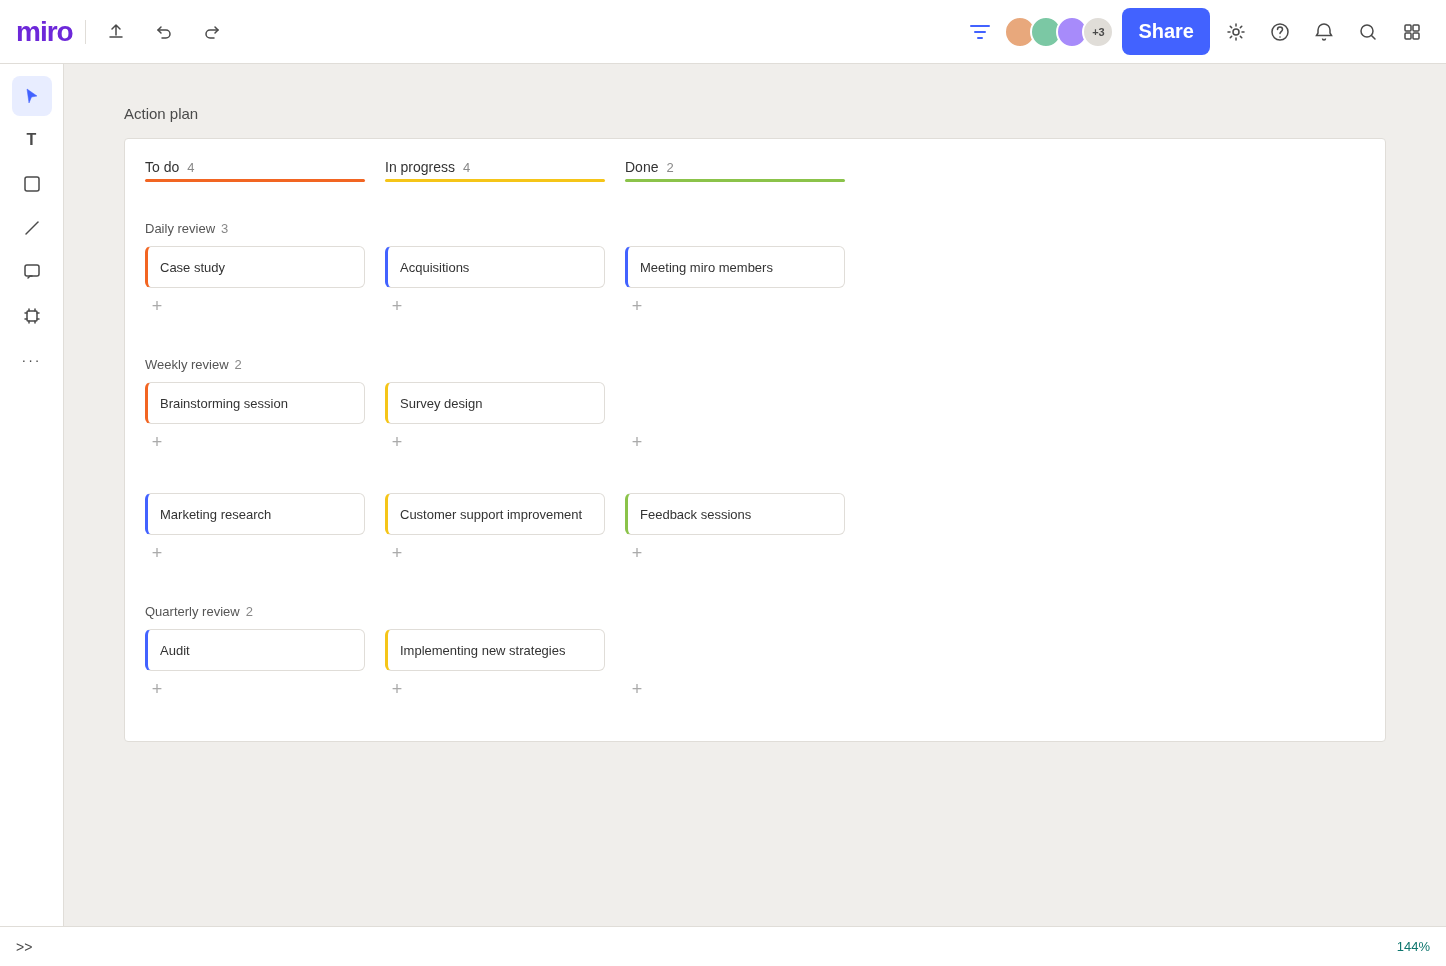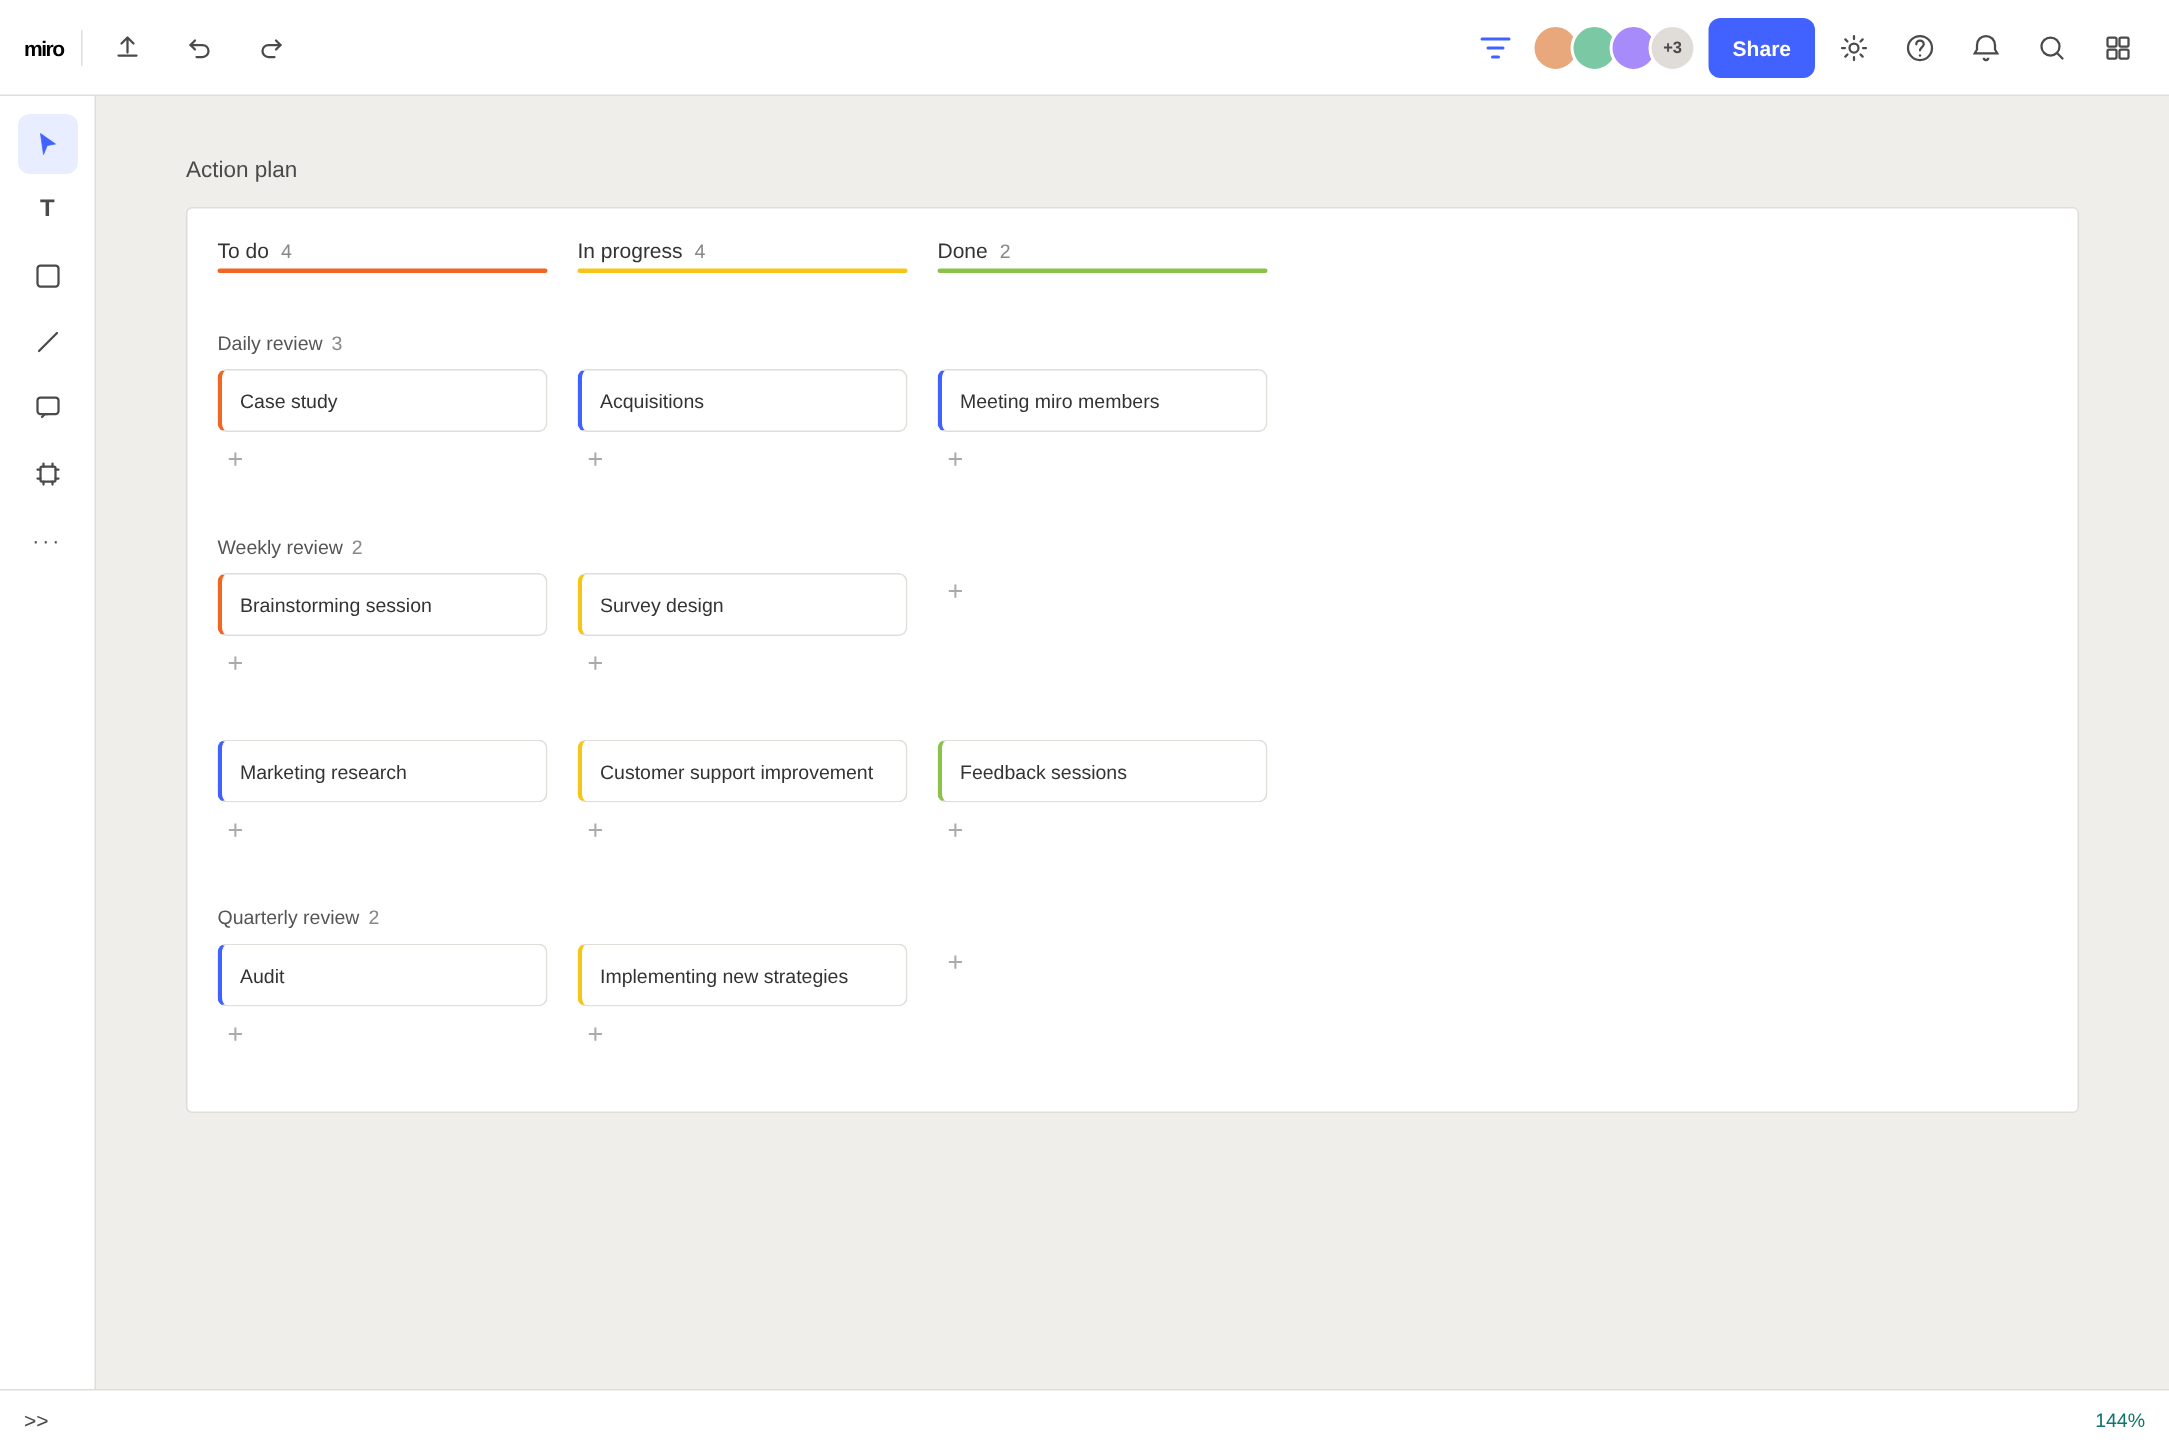--- a/index.html
+++ b/index.html
@@ -6,41 +6,41 @@
     body { font-family: -apple-system, BlinkMacSystemFont, 'Segoe UI', sans-serif; background: #f0eeeb; width: 1446px; height: 966px; overflow: hidden; position: relative; }
 
     
     #toolbar {
       position: fixed; top: 0; left: 0; right: 0; height: 64px;
       background: #fff; border-bottom: 1px solid #e0ddd8;
       display: flex; align-items: center; justify-content: space-between;
       padding: 0 16px; z-index: 100;
     }
     .toolbar-left { display: flex; align-items: center; gap: 12px; }
-    .miro-logo { font-size: 14px; font-weight: 700; color: #000000; letter-spacing: -1px; }
+    .miro-logo { font-size: 28px; font-weight: 700; color: #6d28d9; letter-spacing: -1px; }
     .toolbar-divider { width: 1px; height: 24px; background: #e0ddd8; }
     .toolbar-btn {
       width: 36px; height: 36px; border-radius: 8px; border: none;
       background: transparent; cursor: pointer; display: flex; align-items: center; justify-content: center;
       font-size: 18px; color: #4a4a4a;
     }
     .toolbar-right { display: flex; align-items: center; gap: 8px; }
     .avatars { display: flex; align-items: center; }
     .avatar {
       width: 32px; height: 32px; border-radius: 50%; border: 2px solid #fff;
       margin-left: -6px; display: flex; align-items: center; justify-content: center;
       font-size: 12px; font-weight: 600; color: #fff; overflow: hidden;
     }
     .avatar:first-child { margin-left: 0; }
     .avatar-plus {
       background: #e0ddd8; color: #4a4a4a; font-size: 11px; font-weight: 600;
     }
     .share-btn {
       background: #4262ff; color: #fff; border: none; border-radius: 8px;
-      padding: 12px 16px; font-size: 14px; font-weight: 600; cursor: pointer;
+      padding: 12px 16px; font-size: 20px; font-weight: 600; cursor: pointer;
     }
     .icon-btn {
       width: 36px; height: 36px; border-radius: 8px; border: none;
       background: transparent; cursor: pointer; display: flex; align-items: center; justify-content: center;
       font-size: 18px; color: #4a4a4a;
     }
 
     
     #left-sidebar {
       position: fixed; left: 0; top: 64px; bottom: 0; width: 64px;
@@ -107,21 +107,21 @@
     
     .section { margin-bottom: 20px; margin-top: 39px; }
     .section-title {
       font-size: 13px; color: #555; margin-bottom: 10px; font-weight: 400;
     }
     .section-title .section-count { color: #888; margin-left: 6px; }
 
     .cards-row {
       display: grid; grid-template-columns: 220px 220px 220px; gap: 20px;
     }
-    .card-cell { display: flex; flex-direction: column; gap: 6px; }
+    .card-cell { display: flex; flex-direction: column; gap: 6px; justify-content: flex-end; }
 
     .card {
       border: 1px solid #e0ddd8; border-radius: 6px; padding: 10px 12px;
       background: #fff; font-size: 13px; color: #333;
       border-left: 3px solid transparent;
       min-height: 42px; display: flex; align-items: center;
     }
     .card-red { border-left-color: #f26522; }
     .card-blue { border-left-color: #4262ff; }
     .card-yellow { border-left-color: #f5c518; }

